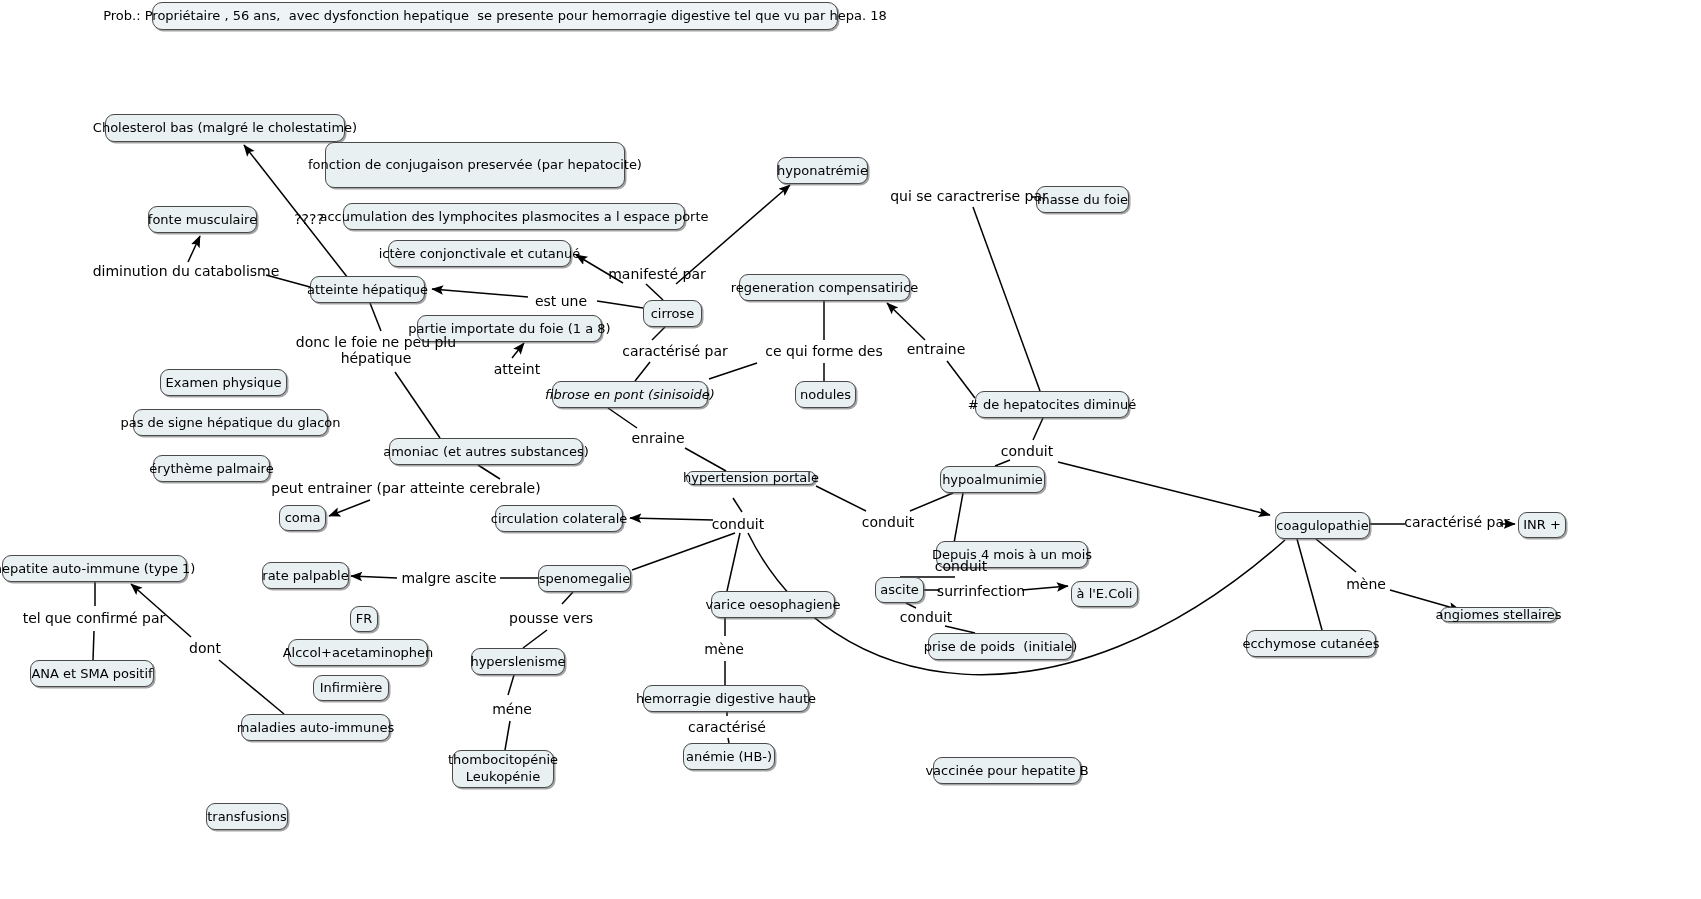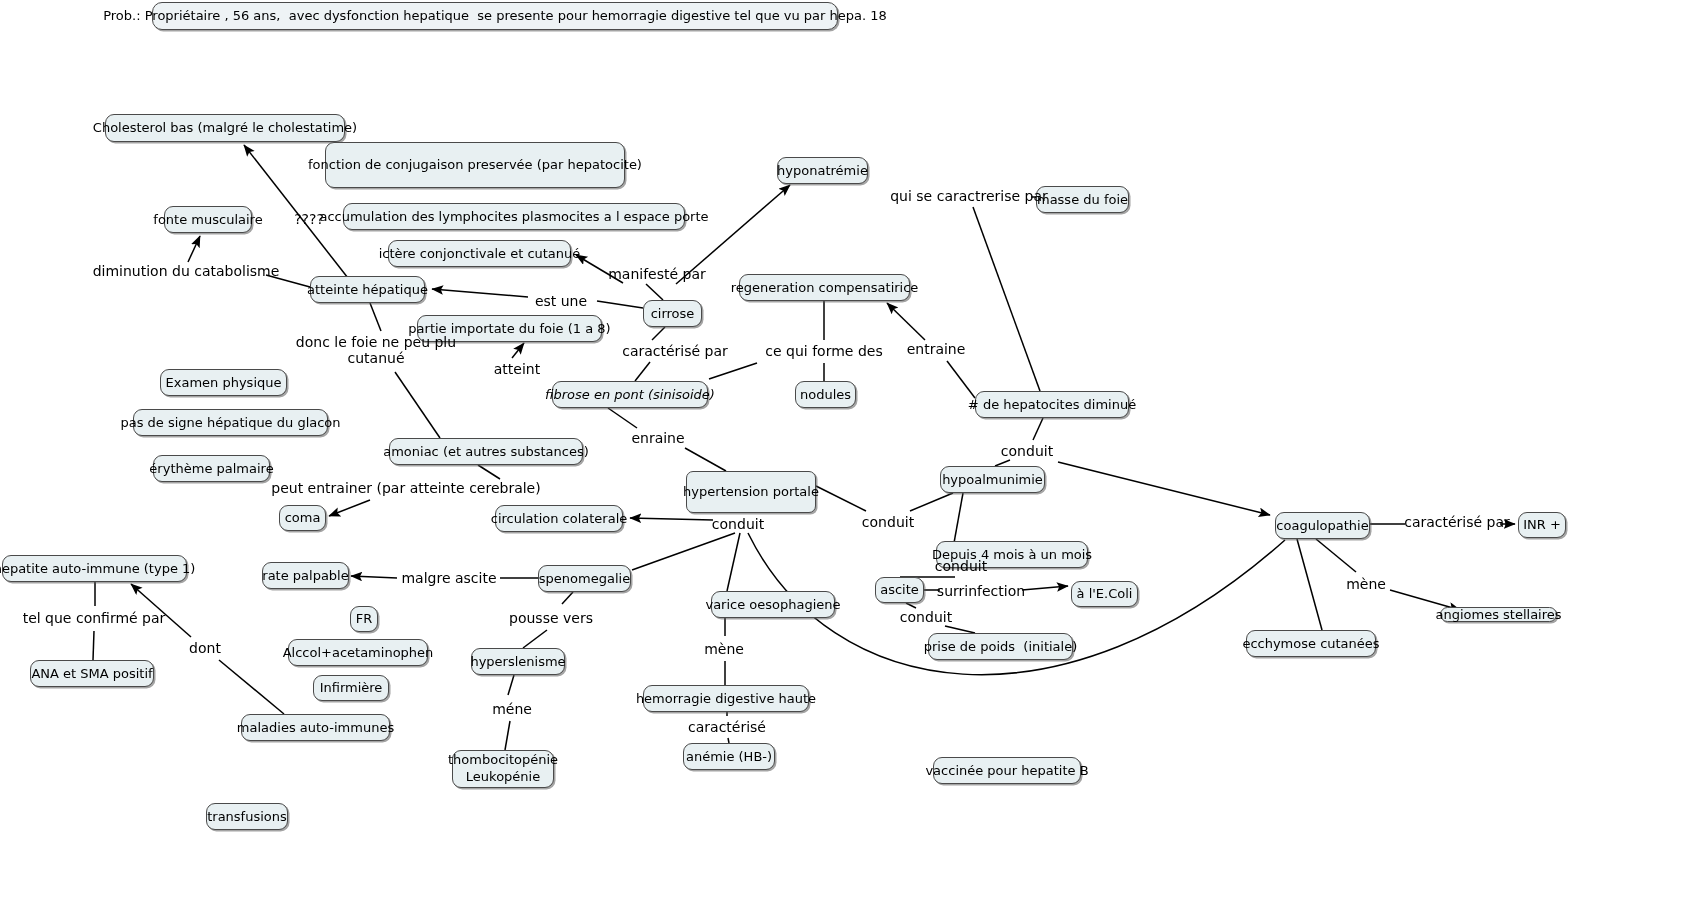--- a/index.html
+++ b/index.html
@@ -131,37 +131,37 @@
         <path d="M 95 582 L 95 606" stroke="#000000" stroke-width="1.5" fill="none"></path>
         <path d="M 94 631 L 93 660" stroke="#000000" stroke-width="1.5" fill="none"></path>
         <path d="M 284 714 L 219 660" stroke="#000000" stroke-width="1.5" fill="none"></path>
         <path d="M 191 637 L 131 584" stroke="#000000" stroke-width="1.5" fill="none" marker-end="url(#arrowhead)"></path>
       </g>
   </svg>
 
   <div id="nodes-layer">
       <div class="node" style="left: 105px; top: 114px; width: 240px; height: 28px;">Cholesterol bas (malgré le cholestatime)</div>
       <div class="node" style="left: 325px; top: 142px; width: 300px; height: 46px;">fonction de conjugaison preservée (par hepatocite)</div>
-      <div class="node" style="left: 164px; top: 206px; width: 88px; height: 27px;">fonte musculaire</div>
+      <div class="node" style="left: 148px; top: 206px; width: 109px; height: 27px;">fonte musculaire</div>
       <div class="node" style="left: 343px; top: 203px; width: 342px; height: 27px;">accumulation des lymphocites plasmocites a l espace porte</div>
       <div class="node" style="left: 388px; top: 240px; width: 183px; height: 27px;">ictère conjonctivale et cutanué</div>
       <div class="node" style="left: 777px; top: 157px; width: 91px; height: 27px;">hyponatrémie</div>
       <div class="node" style="left: 1036px; top: 186px; width: 93px; height: 27px;">masse du foie</div>
       <div class="node" style="left: 310px; top: 276px; width: 115px; height: 27px;">atteinte hépatique</div>
       <div class="node" style="left: 739px; top: 274px; width: 171px; height: 27px;">regeneration compensatirice</div>
       <div class="node" style="left: 643px; top: 300px; width: 59px; height: 27px;">cirrose</div>
       <div class="node" style="left: 417px; top: 315px; width: 185px; height: 27px;">partie importate du foie (1 a 8)</div>
       <div class="node" style="left: 552px; top: 381px; width: 156px; height: 27px; font-style: italic;">fibrose en pont (sinisoide)</div>
       <div class="node" style="left: 795px; top: 381px; width: 61px; height: 27px;">nodules</div>
       <div class="node" style="left: 975px; top: 391px; width: 154px; height: 27px;"># de hepatocites diminué</div>
       <div class="node" style="left: 160px; top: 369px; width: 127px; height: 27px;">Examen physique</div>
       <div class="node" style="left: 133px; top: 409px; width: 195px; height: 27px;">pas de signe hépatique du glacon</div>
       <div class="node" style="left: 153px; top: 455px; width: 117px; height: 27px;">érythème palmaire</div>
       <div class="node" style="left: 389px; top: 438px; width: 194px; height: 27px;">amoniac (et autres substances)</div>
-      <div class="node" style="left: 686px; top: 471px; width: 130px; height: 42px; border-radius: 7px;">hypertension portale</div>
+      <div class="node" style="left: 686px; top: 471px; width: 130px; height: 14px;">hypertension portale</div>
       <div class="node" style="left: 940px; top: 466px; width: 105px; height: 27px;">hypoalmunimie</div>
       <div class="node" style="left: 279px; top: 505px; width: 47px; height: 26px;">coma</div>
       <div class="node" style="left: 495px; top: 505px; width: 128px; height: 27px;">circulation colaterale</div>
       <div class="node" style="left: 1275px; top: 512px; width: 95px; height: 27px;">coagulopathie</div>
       <div class="node" style="left: 1518px; top: 512px; width: 48px; height: 26px;">INR +</div>
       <div class="node" style="left: 936px; top: 541px; width: 152px; height: 27px;">Depuis 4 mois à un mois</div>
       <div class="node" style="left: 2px; top: 555px; width: 185px; height: 27px;">hepatite auto-immune (type 1)</div>
       <div class="node" style="left: 262px; top: 562px; width: 87px; height: 27px;">rate palpable</div>
       <div class="node" style="left: 538px; top: 565px; width: 93px; height: 27px;">spenomegalie</div>
       <div class="node" style="left: 875px; top: 577px; width: 49px; height: 26px;">ascite</div>
@@ -186,21 +186,21 @@
   <div id="labels-layer">
       <div class="linklabel" style="left: 309px; top: 219px;">????</div>
       <div class="linklabel" style="left: 186px; top: 271px;">diminution du catabolisme</div>
       <div class="linklabel" style="left: 657px; top: 274px;">manifesté par</div>
       <div class="linklabel" style="left: 561px; top: 301px;">est une</div>
       <div class="linklabel" style="left: 675px; top: 351px;">caractérisé par</div>
       <div class="linklabel" style="left: 824px; top: 351px;">ce qui forme des</div>
       <div class="linklabel" style="left: 936px; top: 349px;">entraine</div>
       <div class="linklabel" style="left: 969px; top: 196px;">qui se caractrerise par</div>
       <div class="linklabel" style="left: 376px; top: 350px;">donc le foie ne peu plu
-cutanué</div>
+hépatique</div>
       <div class="linklabel" style="left: 406px; top: 488px;">peut entrainer (par atteinte cerebrale)</div>
       <div class="linklabel" style="left: 517px; top: 369px;">atteint</div>
       <div class="linklabel" style="left: 658px; top: 438px;">enraine</div>
       <div class="linklabel" style="left: 738px; top: 524px;">conduit</div>
       <div class="linklabel" style="left: 888px; top: 522px;">conduit</div>
       <div class="linklabel" style="left: 1027px; top: 451px;">conduit</div>
       <div class="linklabel" style="left: 961px; top: 566px;">conduit</div>
       <div class="linklabel" style="left: 981px; top: 591px;">surrinfection</div>
       <div class="linklabel" style="left: 926px; top: 617px;">conduit</div>
       <div class="linklabel" style="left: 1457px; top: 522px;">caractérisé par</div>

